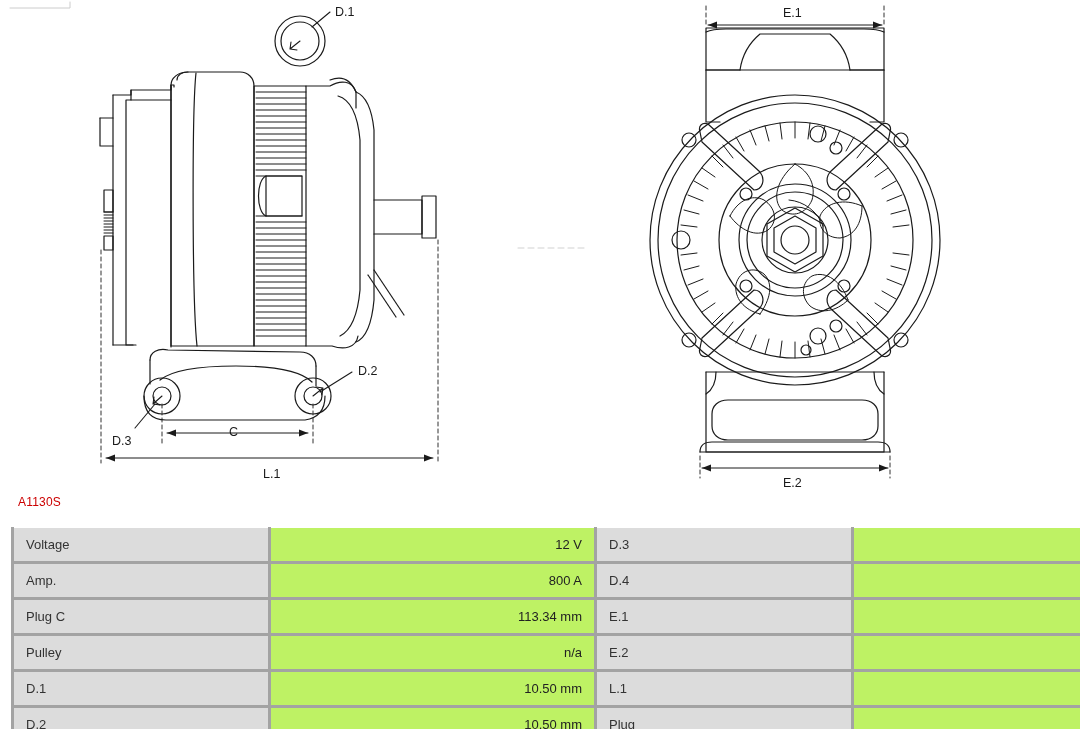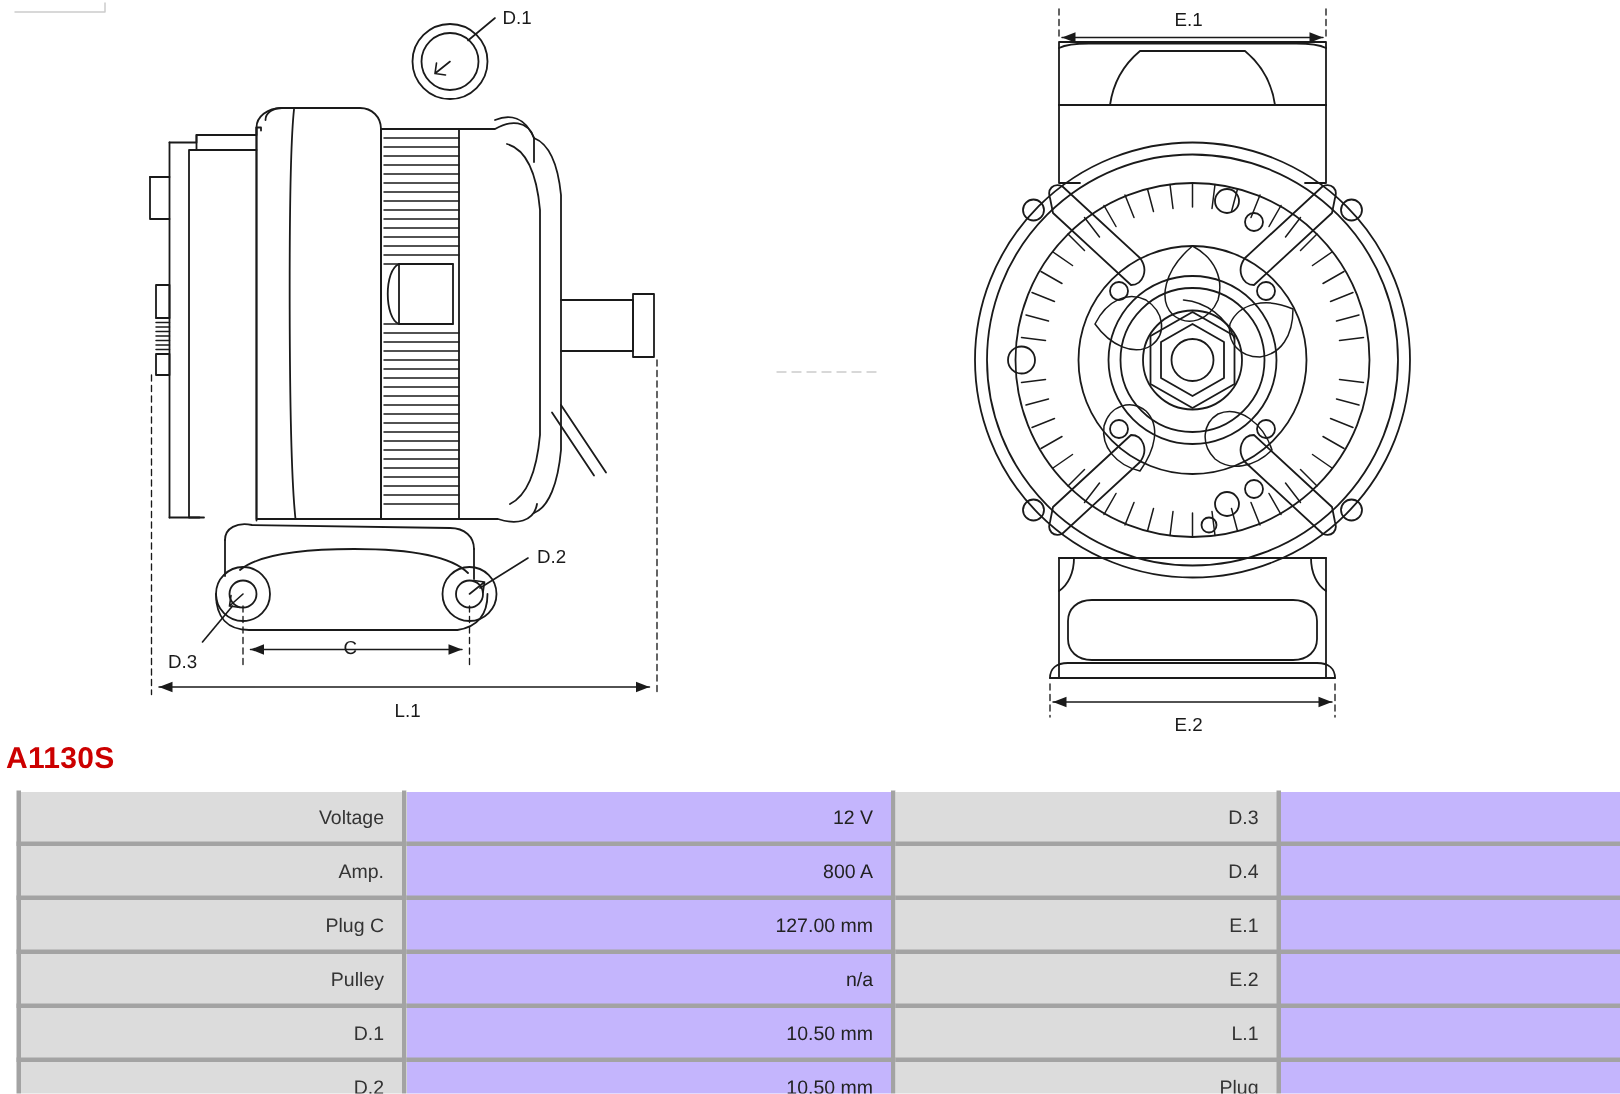--- a/index.html
+++ b/index.html
@@ -32,24 +32,24 @@
     display: block;
   }
   .dim-label {
     font-family: "Liberation Sans", sans-serif;
     font-size: 12.5px;
     fill: #1a1a1a;
   }
   
   .part-number {
     position: absolute;
-    left: 4px;
+    left: 18px;
     top: 495px;
-    font-size: 20px;
-    font-weight: bold;
+    font-size: 12px;
+    font-weight: normal;
     color: #cc0000;
     letter-spacing: 0.2px;
   }
   
   .spec-table {
     position: absolute;
     left: 11px;
     top: 527px;
     width: 1058px;
     border-collapse: collapse;
@@ -58,29 +58,28 @@
   .spec-table td {
     height: 33px;
     font-size: 13px;
     border: 3px solid #a3a3a3;
     padding: 0 12px;
     background: #ececec;
     white-space: nowrap;
     overflow: hidden;
   }
   .spec-table td.lbl {
-    text-align: right;
     color: #333333;
     background: #dcdcdc;
     width: 230px;
   }
   .spec-table td.val {
     text-align: right;
     color: #222222;
-    background: #c4b5fd;
+    background: #bef264;
     width: 299px;
   }
   .spec-table tr:first-child td { border-top: 1px solid #ffffff; }
 </style>
 </head>
 <body>
 
 <div id="page">
 
   <div class="drawing-area">
@@ -362,21 +361,21 @@
         <td class="val">12.50 mm</td>
       </tr>
       <tr>
         <td class="lbl">Amp.</td>
         <td class="val">800 A</td>
         <td class="lbl">D.4</td>
         <td class="val">12.50 mm</td>
       </tr>
       <tr>
         <td class="lbl">Plug C</td>
-        <td class="val">127.00 mm</td>
+        <td class="val">113.34 mm</td>
         <td class="lbl">E.1</td>
         <td class="val">80.00 mm</td>
       </tr>
       <tr>
         <td class="lbl">Pulley</td>
         <td class="val">n/a</td>
         <td class="lbl">E.2</td>
         <td class="val">80.00 mm</td>
       </tr>
       <tr>

